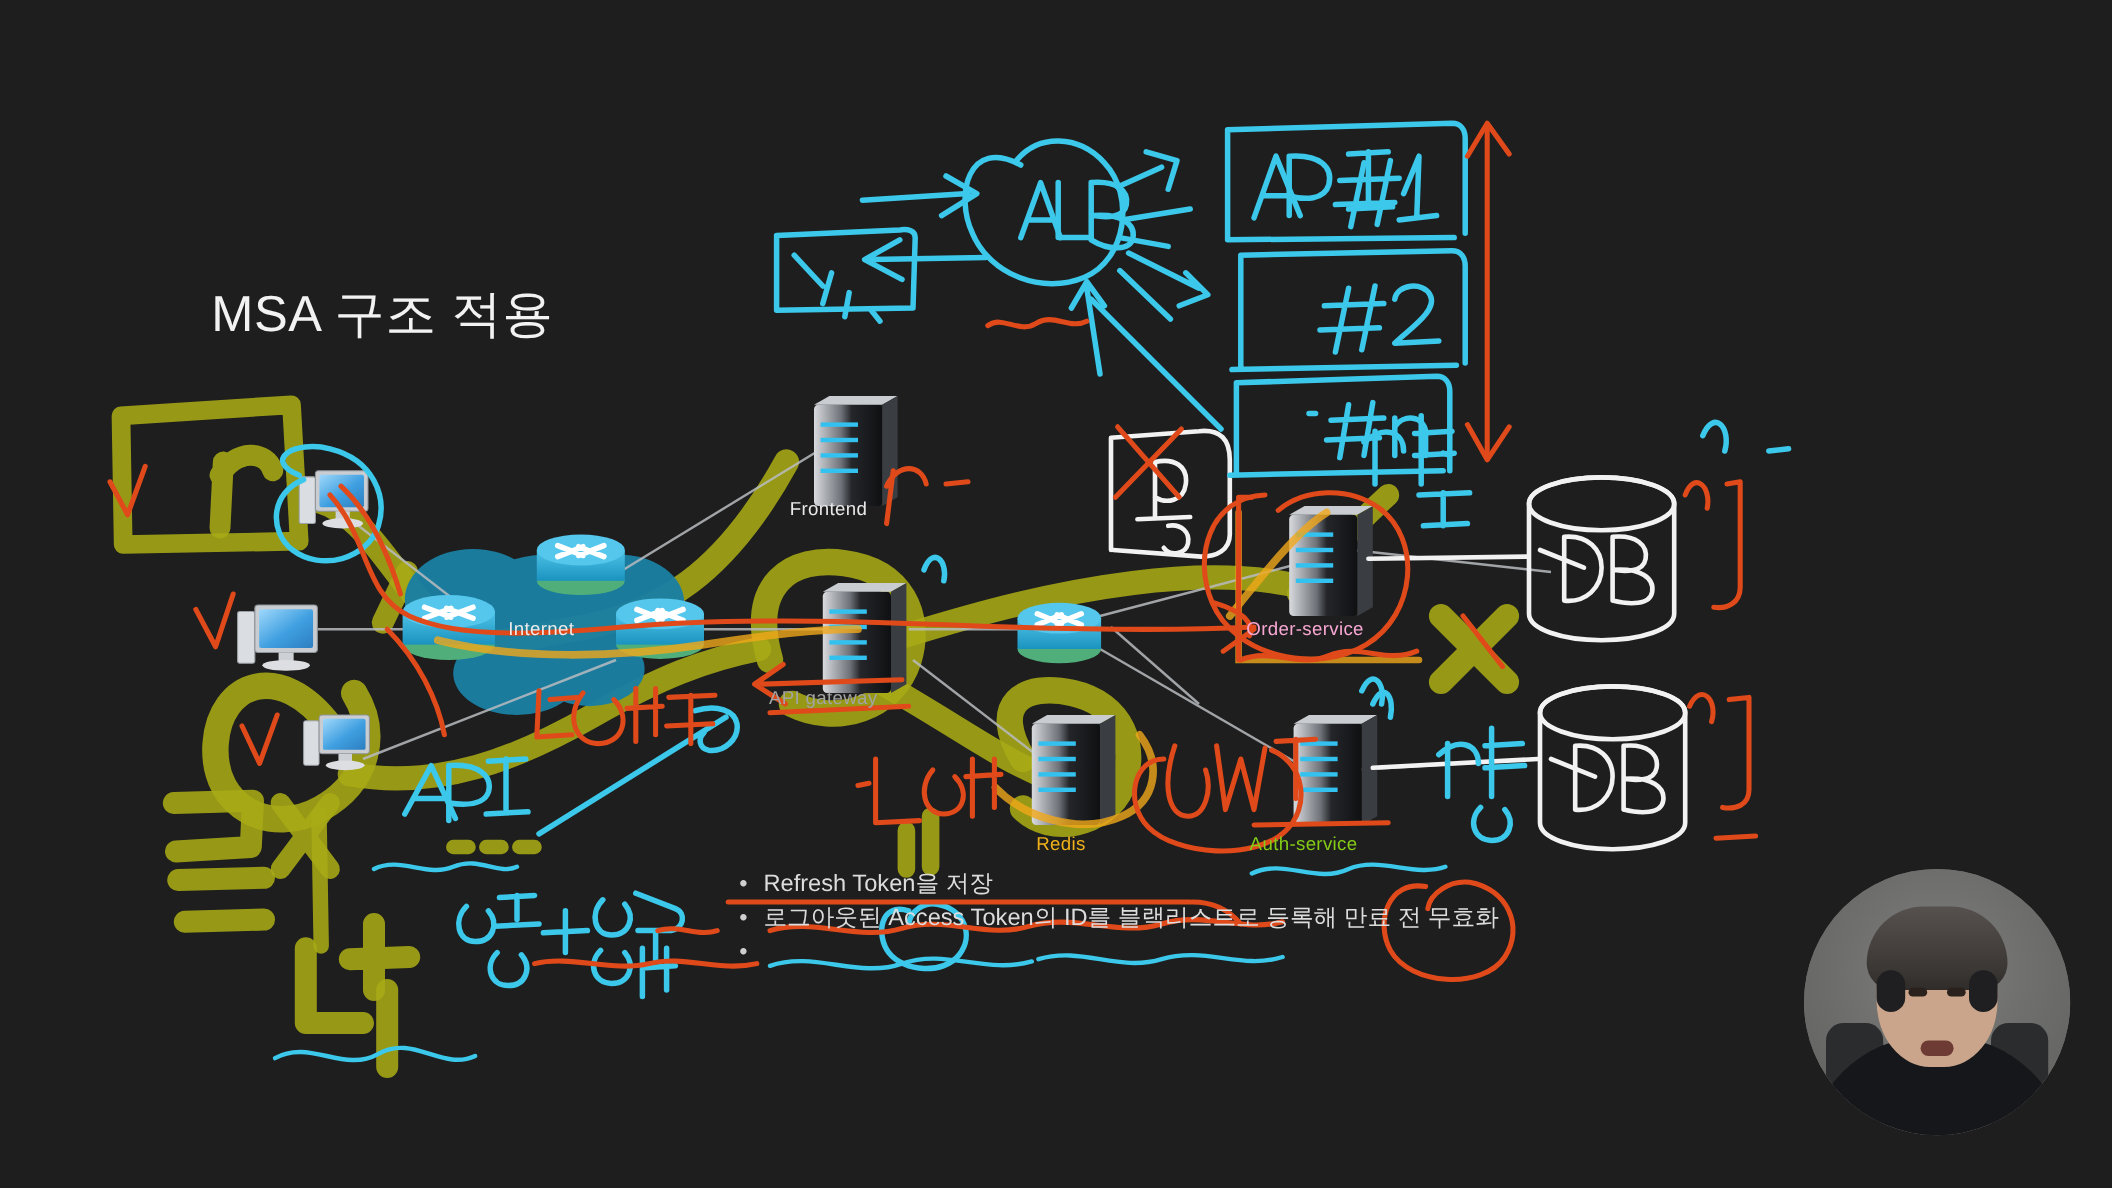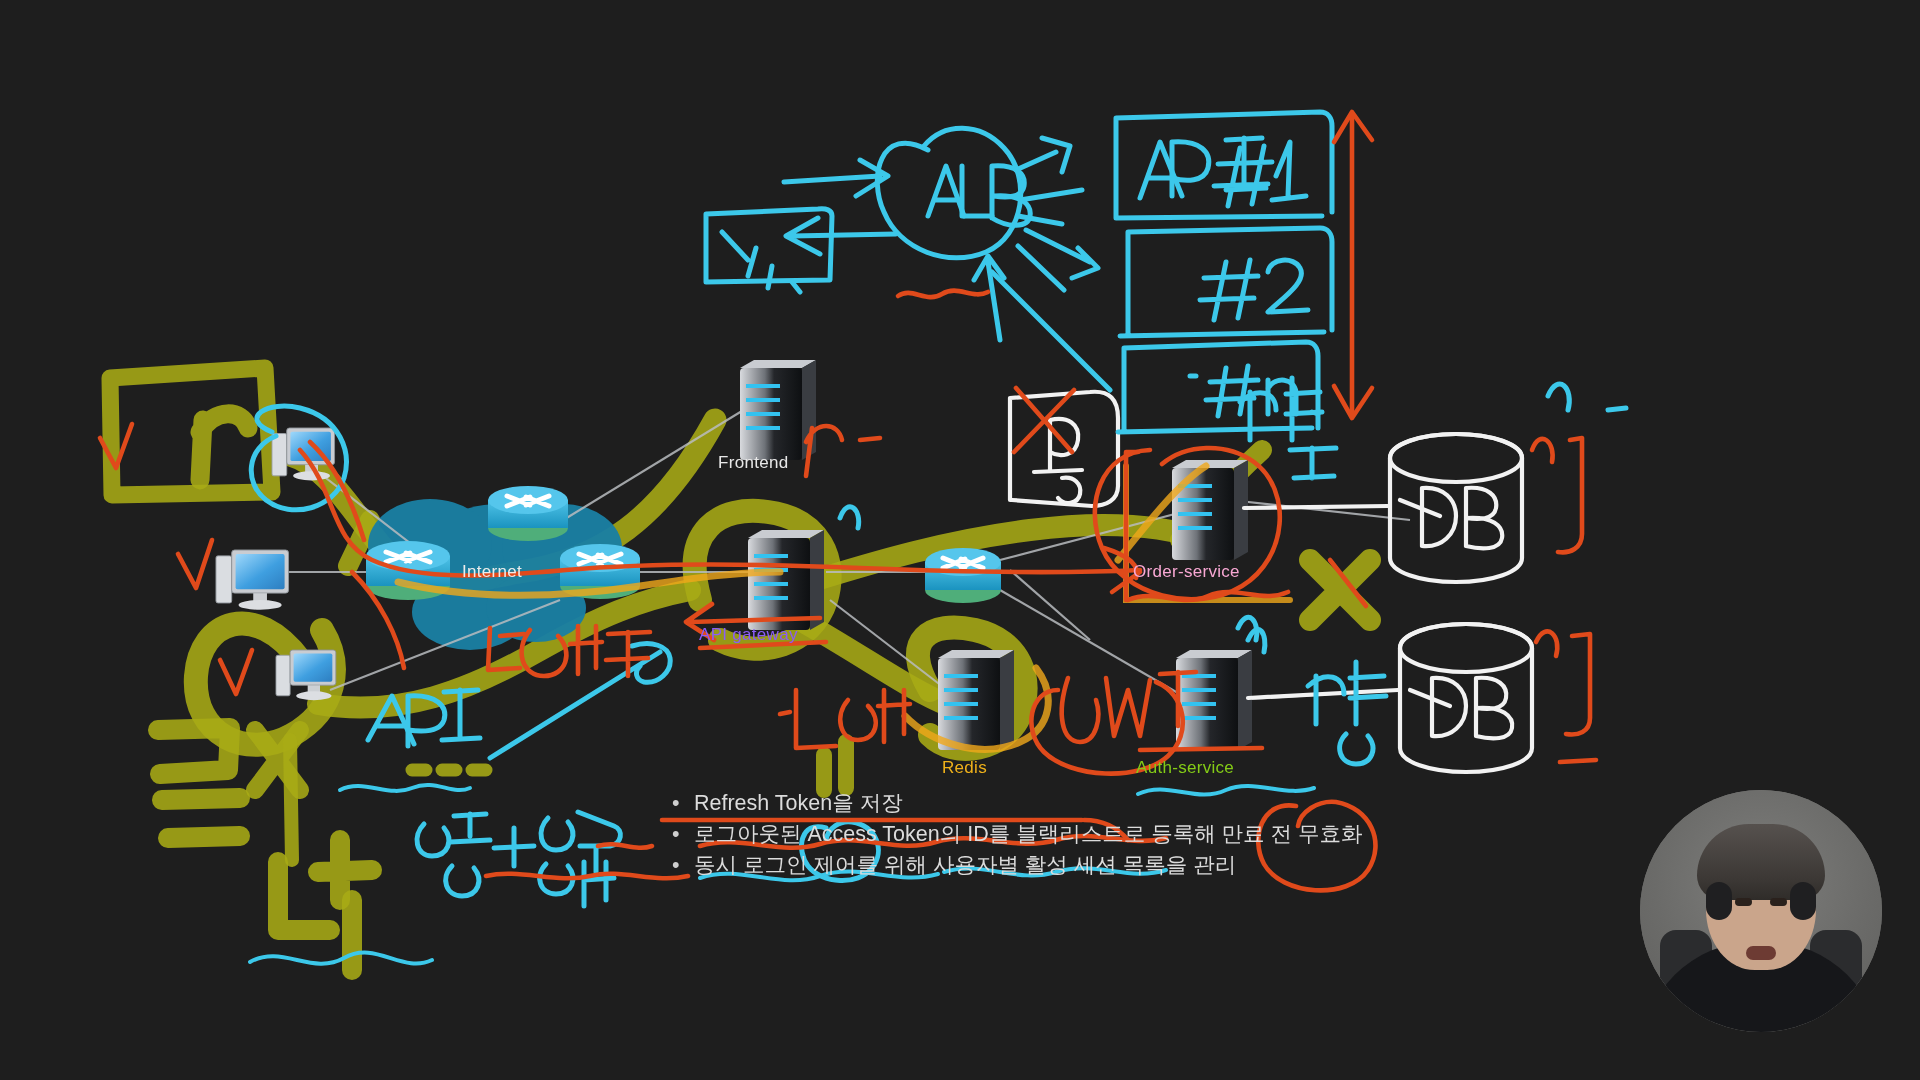--- a/index.html
+++ b/index.html
@@ -35,21 +35,21 @@
     white-space: nowrap;
   }
   .node-label {
     position: absolute;
     white-space: nowrap;
     font-size: 17px;
     letter-spacing: 0.3px;
   }
   .lbl-frontend { left: 718px; top: 453px; color: #e8e8e8; }
   .lbl-internet { left: 462px; top: 562px; color: #ececec; text-align: center; }
-  .lbl-apigw    { left: 699px; top: 625px; color: #8b5cf6; }
+  .lbl-apigw    { left: 699px; top: 625px; color: #a3a3a3; }
   .lbl-redis    { left: 942px; top: 758px; color: #f0b21a; }
   .lbl-order    { left: 1133px; top: 562px; color: #f9a8d4; }
   .lbl-auth     { left: 1136px; top: 758px; color: #84cc16; }
 
   #bullets {
     position: absolute;
     left: 672px;
     top: 788px;
     color: #dcdcdc;
     font-size: 21.5px;
@@ -571,33 +571,33 @@
     </g>
   </svg>
 
   <div class="node-label lbl-frontend">Frontend</div>
   <div class="node-label lbl-internet">Internet</div>
   <div class="node-label lbl-apigw">API gateway</div>
   <div class="node-label lbl-redis">Redis</div>
   <div class="node-label lbl-order">Order-service</div>
   <div class="node-label lbl-auth">Auth-service</div>
 
+  <div id="slide-title">MSA 구조 적용</div>
 
   <div id="bullets">
     <div class="bullet-row">
       <span class="dot">•</span>
       <span>Refresh Token을 저장</span>
     </div>
     <div class="bullet-row">
       <span class="dot">•</span>
       <span>로그아웃된 Access Token의 ID를 블랙리스트로 등록해 만료 전 무효화</span>
     </div>
     <div class="bullet-row">
       <span class="dot">•</span>
-      <span>동시 로그인 제어를 위해 사용자별 활성 세션 목록을 관리</span>
     </div>
   </div>
 
   <div id="webcam">
     <div class="cam-bg"></div>
     <div class="chairL"></div>
     <div class="chairR"></div>
     <div class="shoulders"></div>
     <div class="head"></div>
     <div class="hair"></div>

